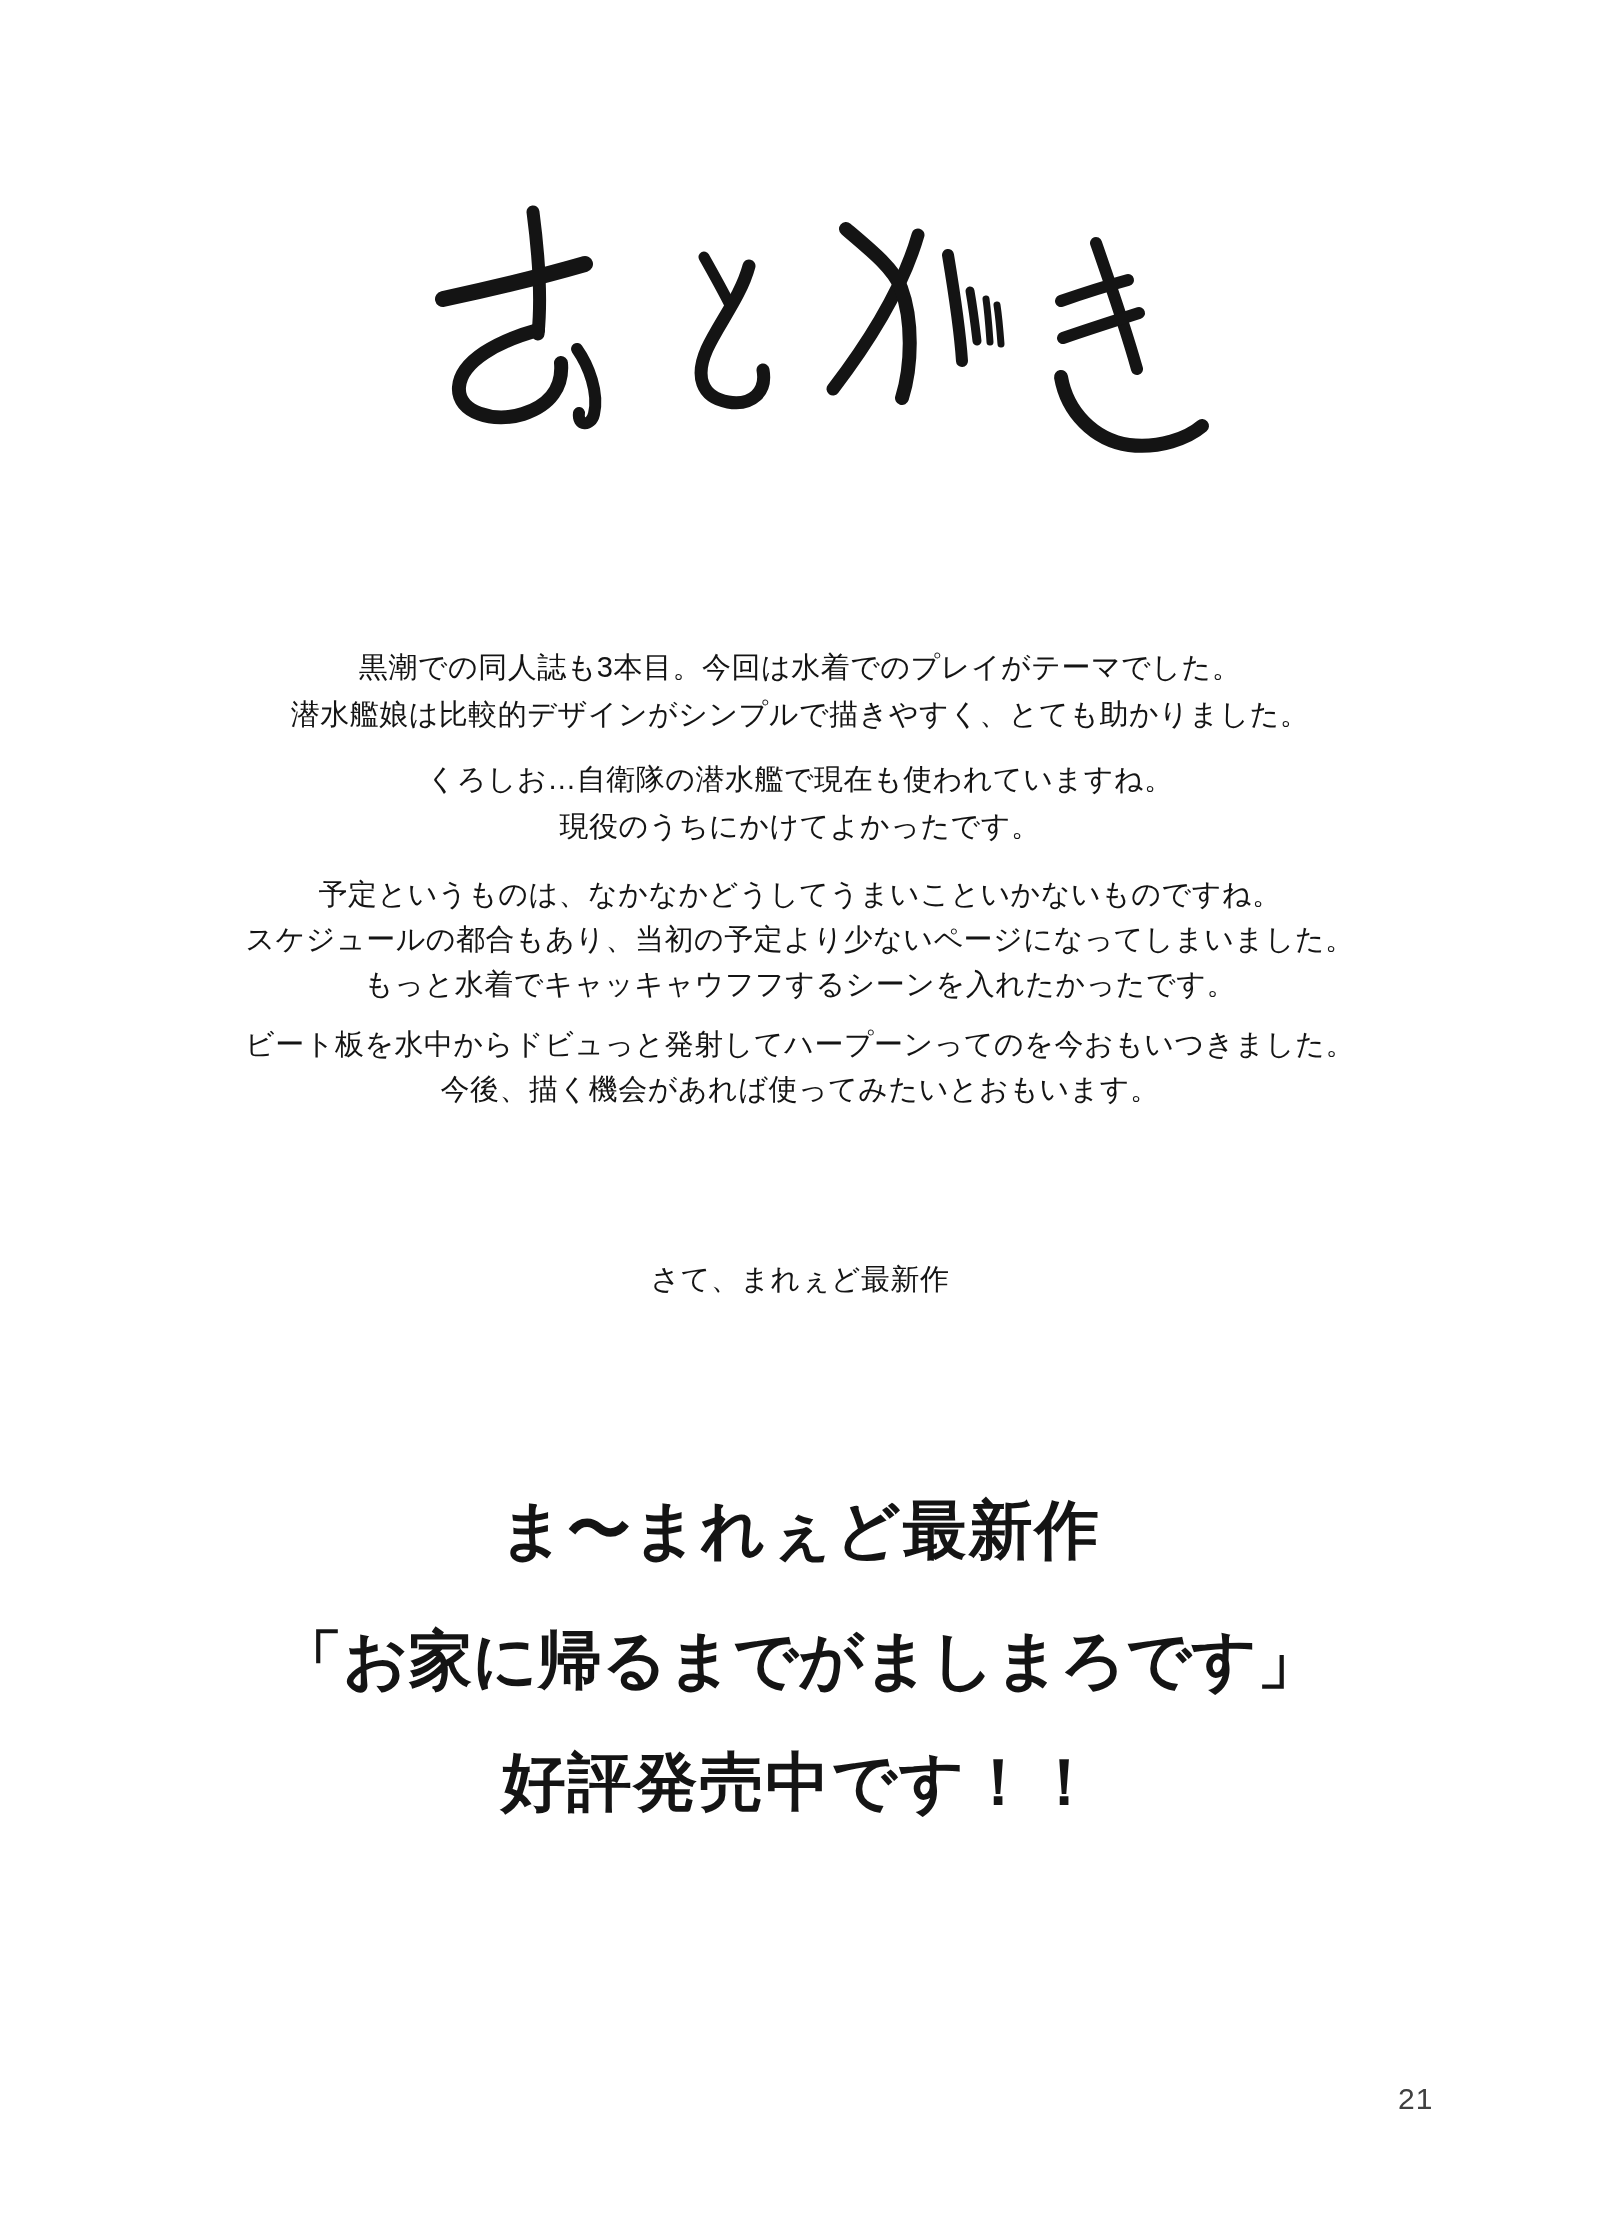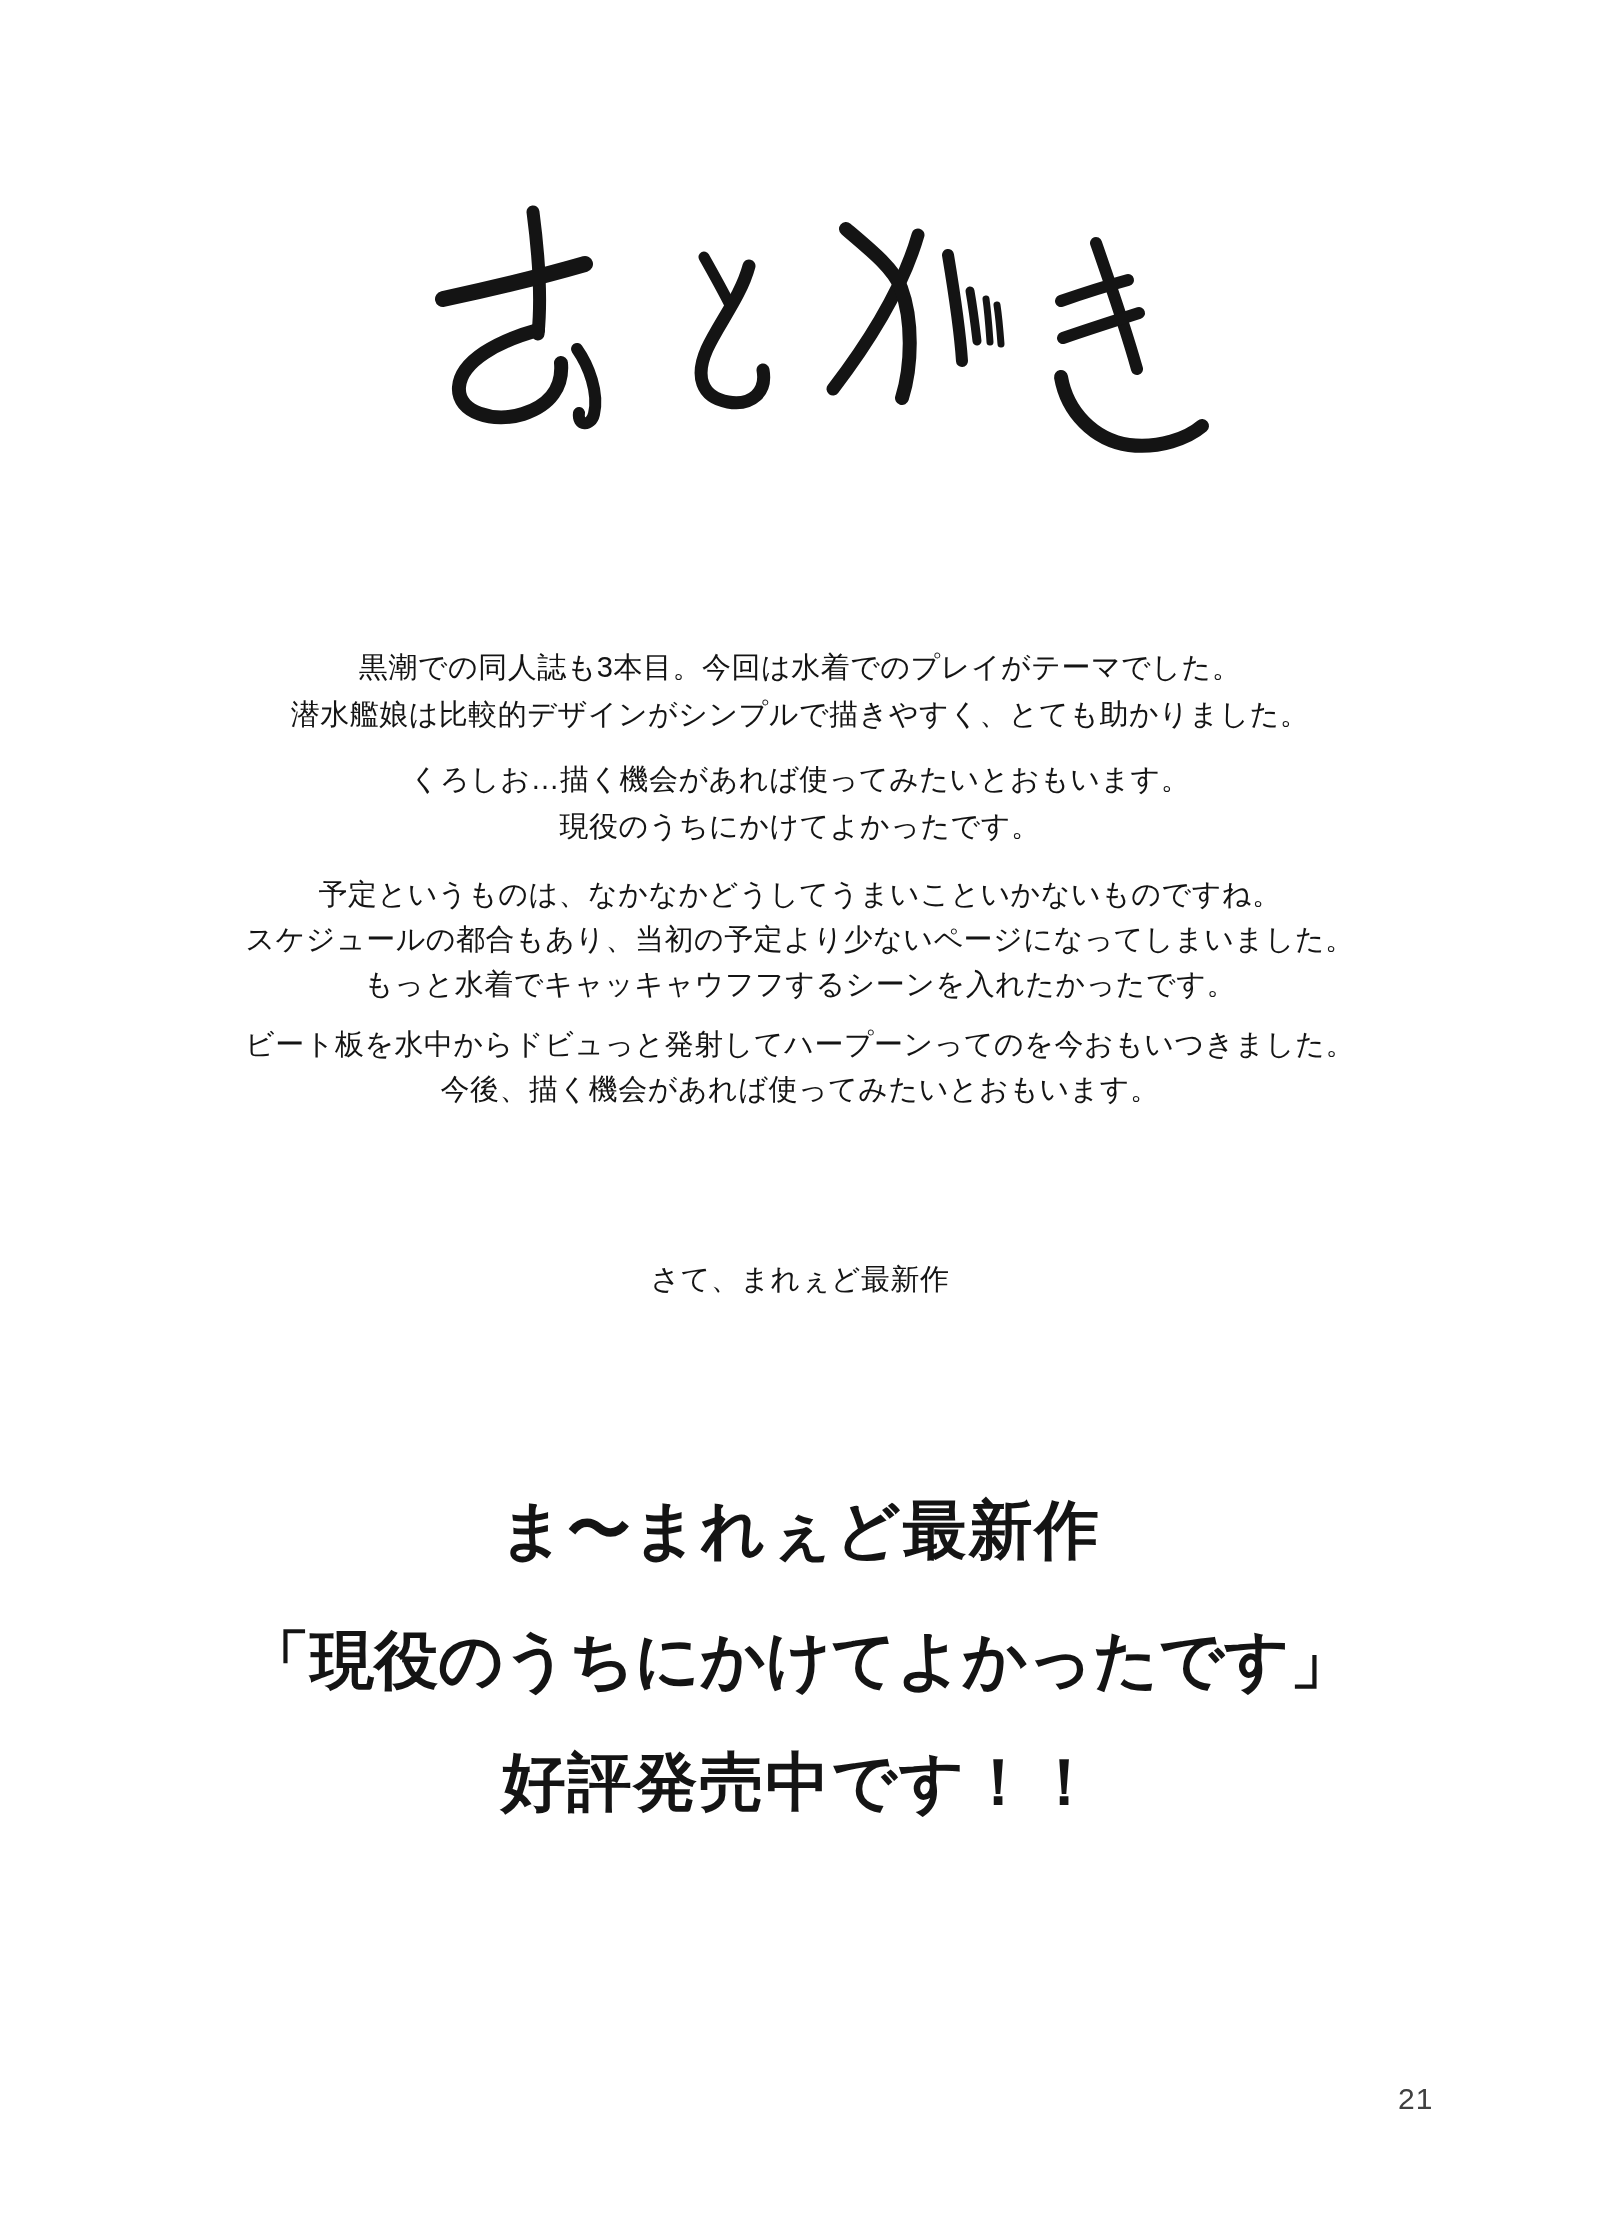--- a/index.html
+++ b/index.html
@@ -113,37 +113,37 @@
     </svg>
     <span class="sr-only">あとがき</span>
   </div>
 
   <p class="abs para para-1" style="top:615px">
     <span class="line">黒潮での同人誌も3本目。今回は水着でのプレイがテーマでした。</span>
     <span class="line">潜水艦娘は比較的デザインがシンプルで描きやすく、とても助かりました。</span>
   </p>
 
   <p class="abs para para-2" style="top:727px">
-    <span class="line">くろしお…描く機会があれば使ってみたいとおもいます。</span>
+    <span class="line">くろしお…自衛隊の潜水艦で現在も使われていますね。</span>
     <span class="line">現役のうちにかけてよかったです。</span>
   </p>
 
   <p class="abs para para-3" style="top:843px">
     <span class="line">予定というものは、なかなかどうしてうまいこといかないものですね。</span>
     <span class="line">スケジュールの都合もあり、当初の予定より少ないページになってしまいました。</span>
     <span class="line">もっと水着でキャッキャウフフするシーンを入れたかったです。</span>
   </p>
 
   <p class="abs para para-4" style="top:993px">
     <span class="line">ビート板を水中からドビュっと発射してハープーンってのを今おもいつきました。</span>
     <span class="line">今後、描く機会があれば使ってみたいとおもいます。</span>
   </p>
 
   <div class="abs aside-line" style="top:1256px">さて、まれぇど最新作</div>
 
   <div class="abs big" style="top:1490px">ま〜まれぇど最新作</div>
-  <div class="abs big" style="top:1620px; letter-spacing:0;">「現役のうちにかけてよかったです」</div>
+  <div class="abs big" style="top:1620px; letter-spacing:0;">「お家に帰るまでがましまろです」</div>
   <div class="abs big" style="top:1742px">好評発売中です！！</div>
 
 
   <div class="page-number">21</div>
 
 </div>
 
 </body></html>

